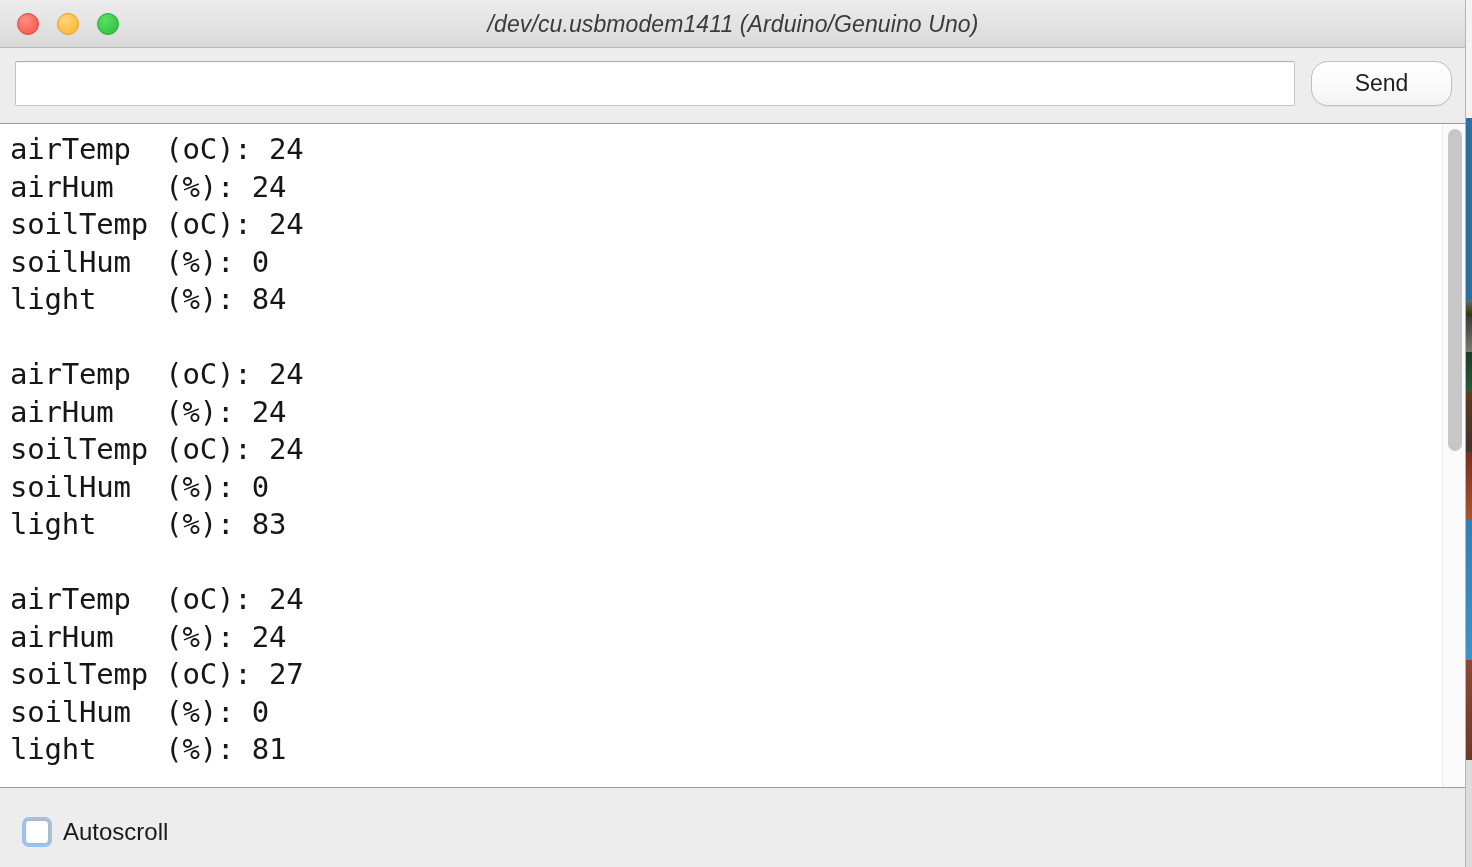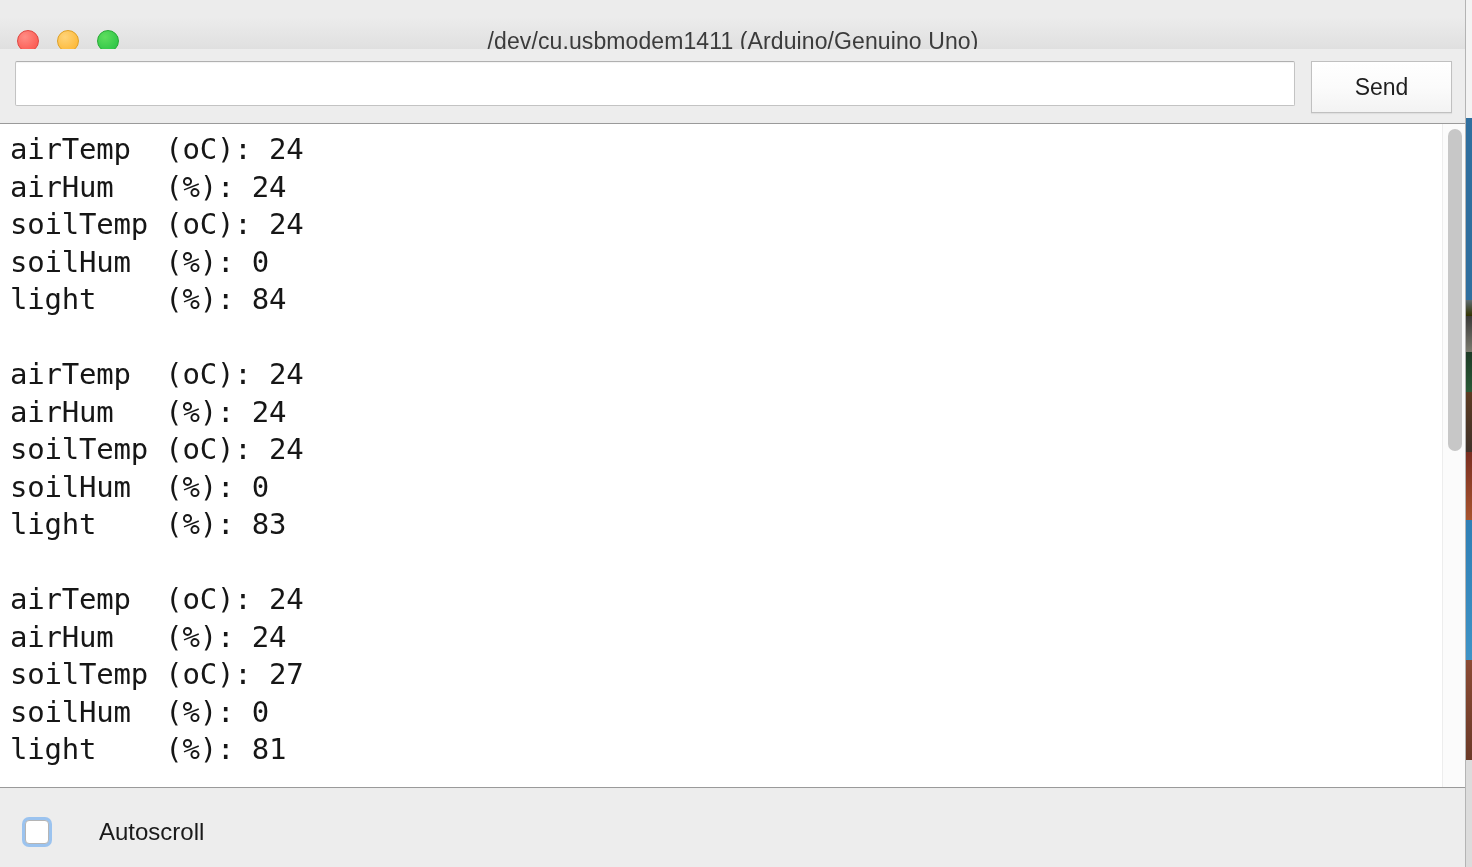--- a/index.html
+++ b/index.html
@@ -43,26 +43,27 @@
         #5c3b22 392px, #40332a 452px,
         #7a2e21 452px, #a8542e 520px,
         #2f7fb5 520px, #3e93c6 660px,
         #8a4a33 660px, #6b3a28 760px,
         #dcdcdc 760px, #dcdcdc 867px);
   }
 
   
   #titlebar {
     position: absolute;
-    left: 0; top: 17px;
+    left: 0; top: 0;
     width: 1466px;
     height: 48px;
     background: linear-gradient(to bottom, #ececec 0%, #e3e3e3 50%, #d9d9d9 100%);
     border-bottom: 1px solid #b9b9b9;
     box-sizing: border-box;
+    font-style: italic;
   }
   .traffic {
     position: absolute;
     top: 13px;
     width: 22px;
     height: 22px;
     border-radius: 50%;
     box-sizing: border-box;
   }
   #tl-close  { left: 17px;  background: radial-gradient(circle at 35% 30%, #ff8d85, #fc6058 70%); border: 1px solid #e0453f; }
@@ -104,24 +105,24 @@
     font-family: "Liberation Sans", sans-serif;
     font-size: 21px;
     color: #111;
     padding: 0 7px;
     outline: none;
   }
   #send-button {
     position: absolute;
     left: 1311px; top: 12px;
     width: 141px;
-    height: 52px;
+    height: 45px;
     background: linear-gradient(to bottom, #ffffff 0%, #fbfbfb 50%, #f3f3f3 100%);
     border: 1px solid #c0c0c0;
-    border-radius: 0;
+    border-radius: 17px;
     box-sizing: border-box;
     font-family: "Liberation Sans", sans-serif;
     font-size: 23px;
     color: #1f1f1f;
     cursor: default;
     box-shadow: 0 1px 1px rgba(0,0,0,0.06);
   }
 
   
   #output-area {
@@ -177,21 +178,20 @@
     height: 78px;
     background: #ededed;
   }
 
   #autoscroll-wrap {
     position: absolute;
     left: 25px; top: 28px;
     height: 30px;
     display: flex;
     align-items: center;
-    gap: 36px;
   }
   #autoscroll-box {
     width: 24px;
     height: 24px;
     background: #ffffff;
     border: 1px solid #b5b5b5;
     border-radius: 4px;
     box-sizing: border-box;
     box-shadow: 0 0 0 3px rgba(88,160,240,0.55);
   }

